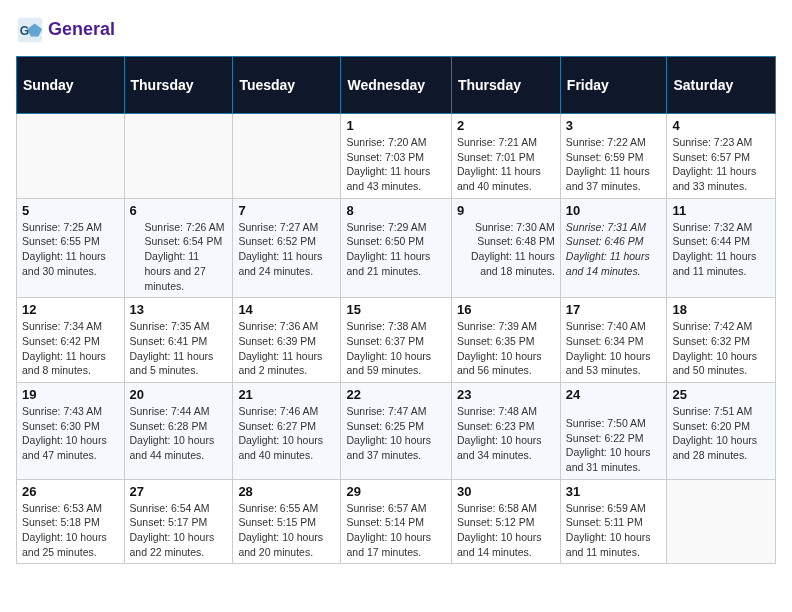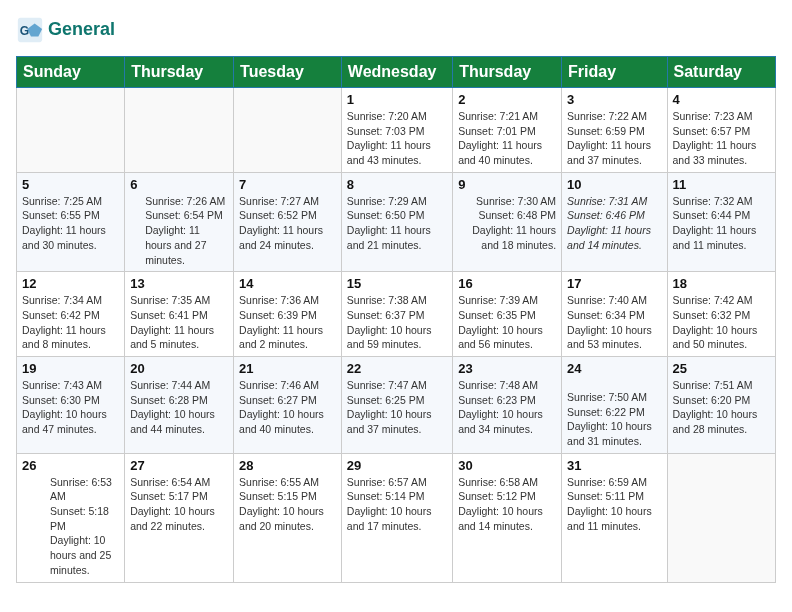--- a/index.html
+++ b/index.html
@@ -16,21 +16,21 @@
       align-items: flex-start;
       margin-bottom: 12px;
     }
     .logo {
       display: flex;
       align-items: center;
     }
     .logo-text {
       font-size: 18px;
       font-weight: bold;
-      color: #0f766e;
+      color: #4c1d95;
       line-height: 1.1;
     }
     .logo-text span {
       color: #2e86c1;
     }
     .logo-icon {
       width: 28px;
       height: 28px;
       margin-right: 4px;
     }
@@ -45,25 +45,25 @@
     .location {
       font-size: 15px;
       color: #444;
     }
     table {
       width: 100%;
       border-collapse: collapse;
       font-size: 11px;
     }
     thead th {
-      background-color: #15803d;
+      background-color: #0f172a;
       color: #fff;
       text-align: left;
-      padding: 6px 6px;
-      font-size: 16px;
+      padding: 20px 6px;
+      font-size: 14px;
       font-weight: bold;
       border: 1px solid #2378a8;
     }
     td {
       border: 1px solid #ccc;
       vertical-align: top;
       padding: 4px 5px;
       width: 113px;
       min-height: 80px;
       background: #fff;
@@ -278,21 +278,21 @@
         <td>
           <div class="day-num">25</div>
           <div class="day-info" style="white-space: pre-line;">Sunrise: 7:51 AM
 Sunset: 6:20 PM
 Daylight: 10 hours and 28 minutes.</div>
         </td>
       </tr>
       <tr>
         <td>
           <div class="day-num">26</div>
-          <div class="day-info" style="white-space: pre-line; margin-left: 28px;">Sunrise: 6:53 AM
+          <div class="day-info" style="white-space: pre-line;">Sunrise: 6:53 AM
 Sunset: 5:18 PM
 Daylight: 10 hours and 25 minutes.</div>
         </td>
         <td>
           <div class="day-num">27</div>
           <div class="day-info" style="white-space: pre-line;">Sunrise: 6:54 AM
 Sunset: 5:17 PM
 Daylight: 10 hours and 22 minutes.</div>
         </td>
         <td>

